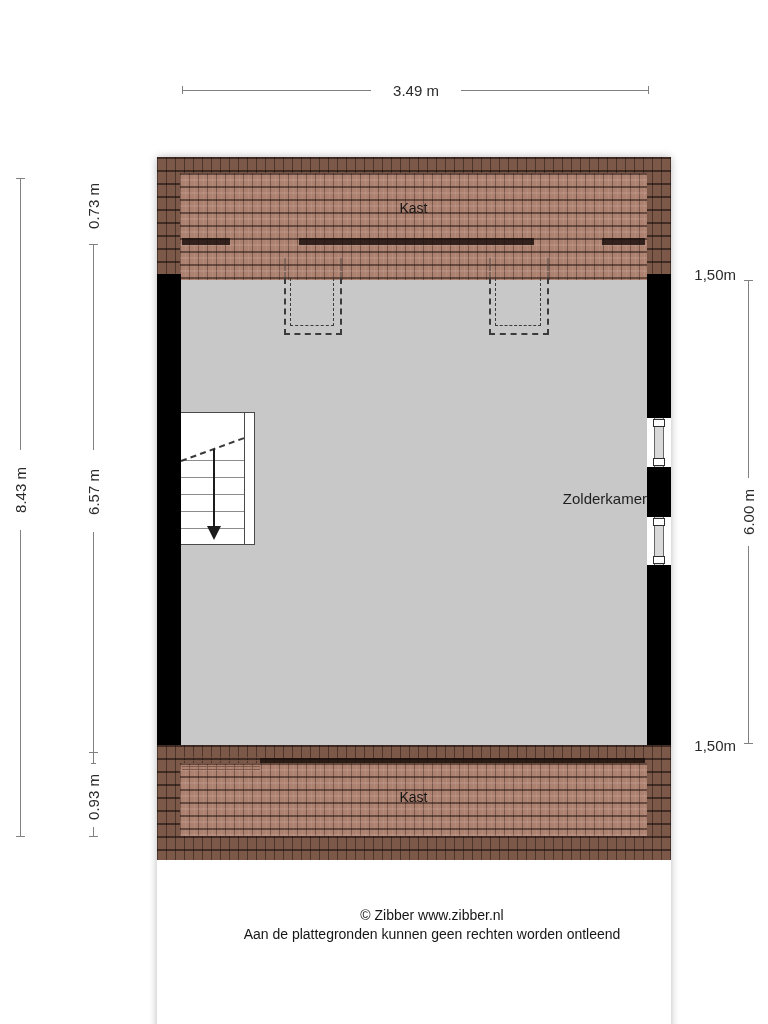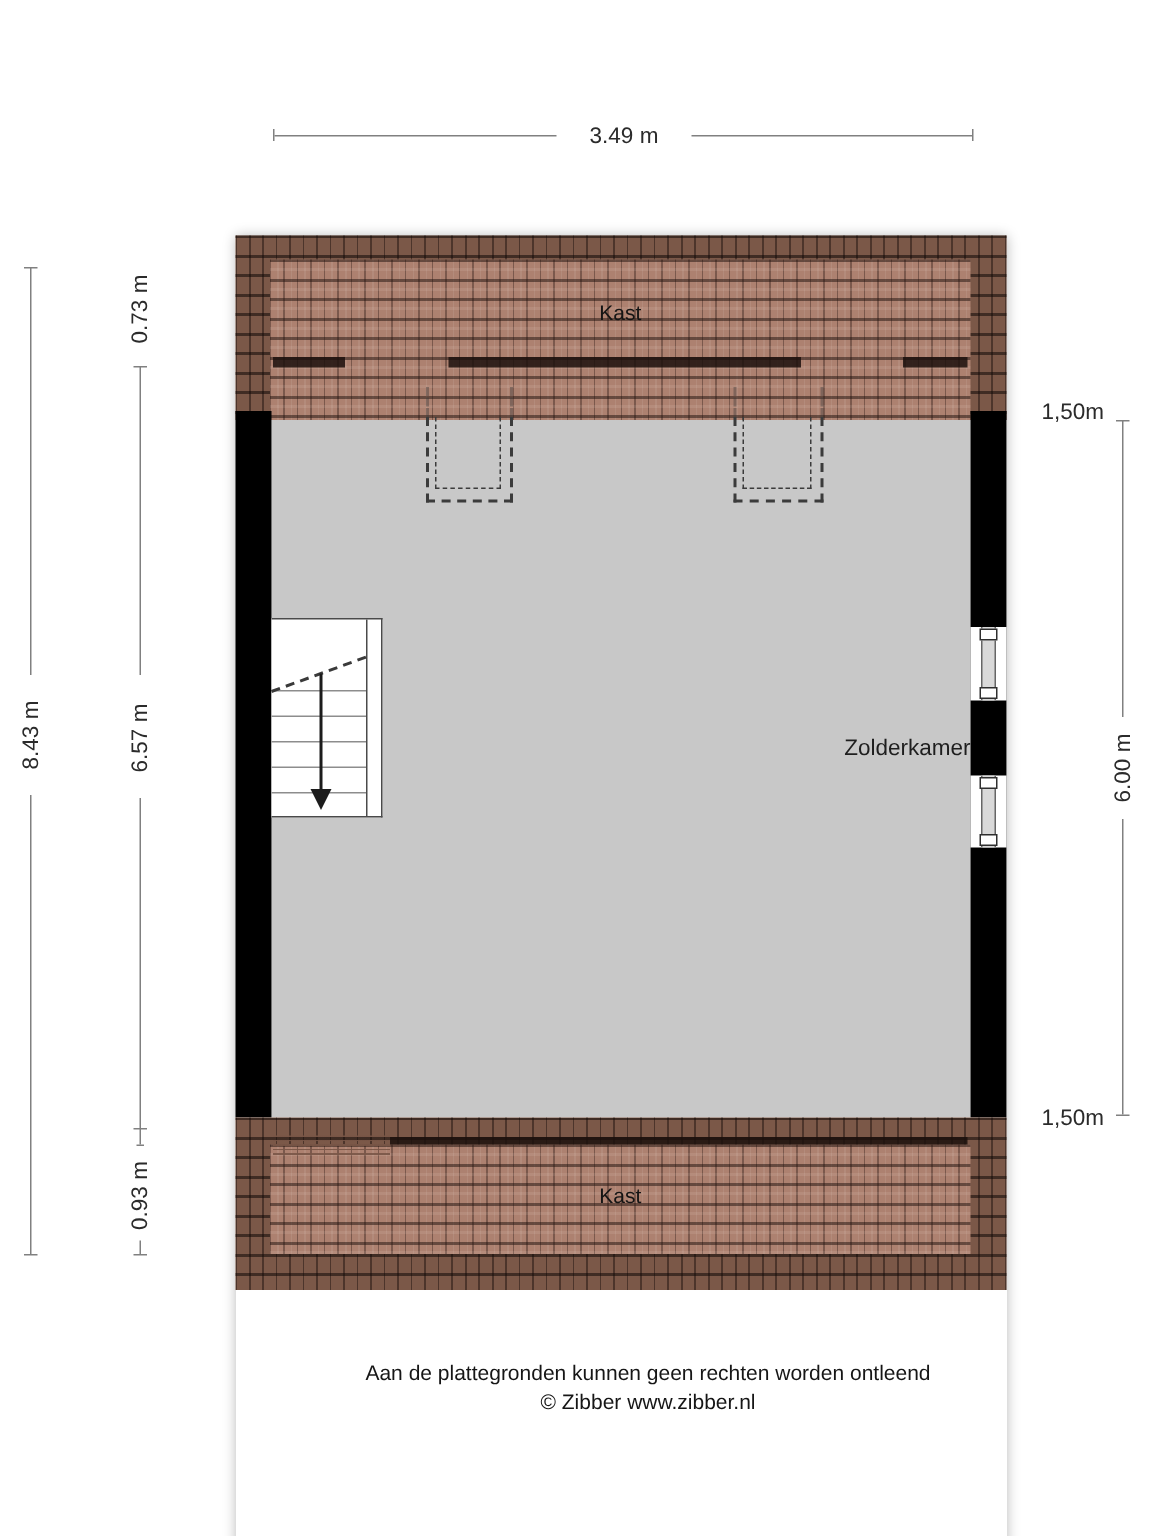--- a/index.html
+++ b/index.html
@@ -147,17 +147,17 @@
 
     <div class="abs tile-dark" style="left:0;top:588px;width:514px;height:115px;">
       <div class="abs tile-light" style="left:23px;top:18px;right:24px;bottom:24px;"></div>
       <div class="abs hatch-lines" style="left:25px;top:12px;width:78px;height:14px;"></div>
       <div class="abs knee" style="left:103px;top:13px;width:385px;height:5px;"></div>
       <div class="abs kastlabel" style="left:23px;right:24px;top:44px;">Kast</div>
     </div>
   </div>
 
   <div id="footer" class="abs" style="left:96px;top:906px;width:672px;">
+    <div>© Zibber www.zibber.nl</div>
     <div>Aan de plattegronden kunnen geen rechten worden ontleend</div>
-    <div>© Zibber www.zibber.nl</div>
   </div>
 
 </div>
 
 </body></html>

